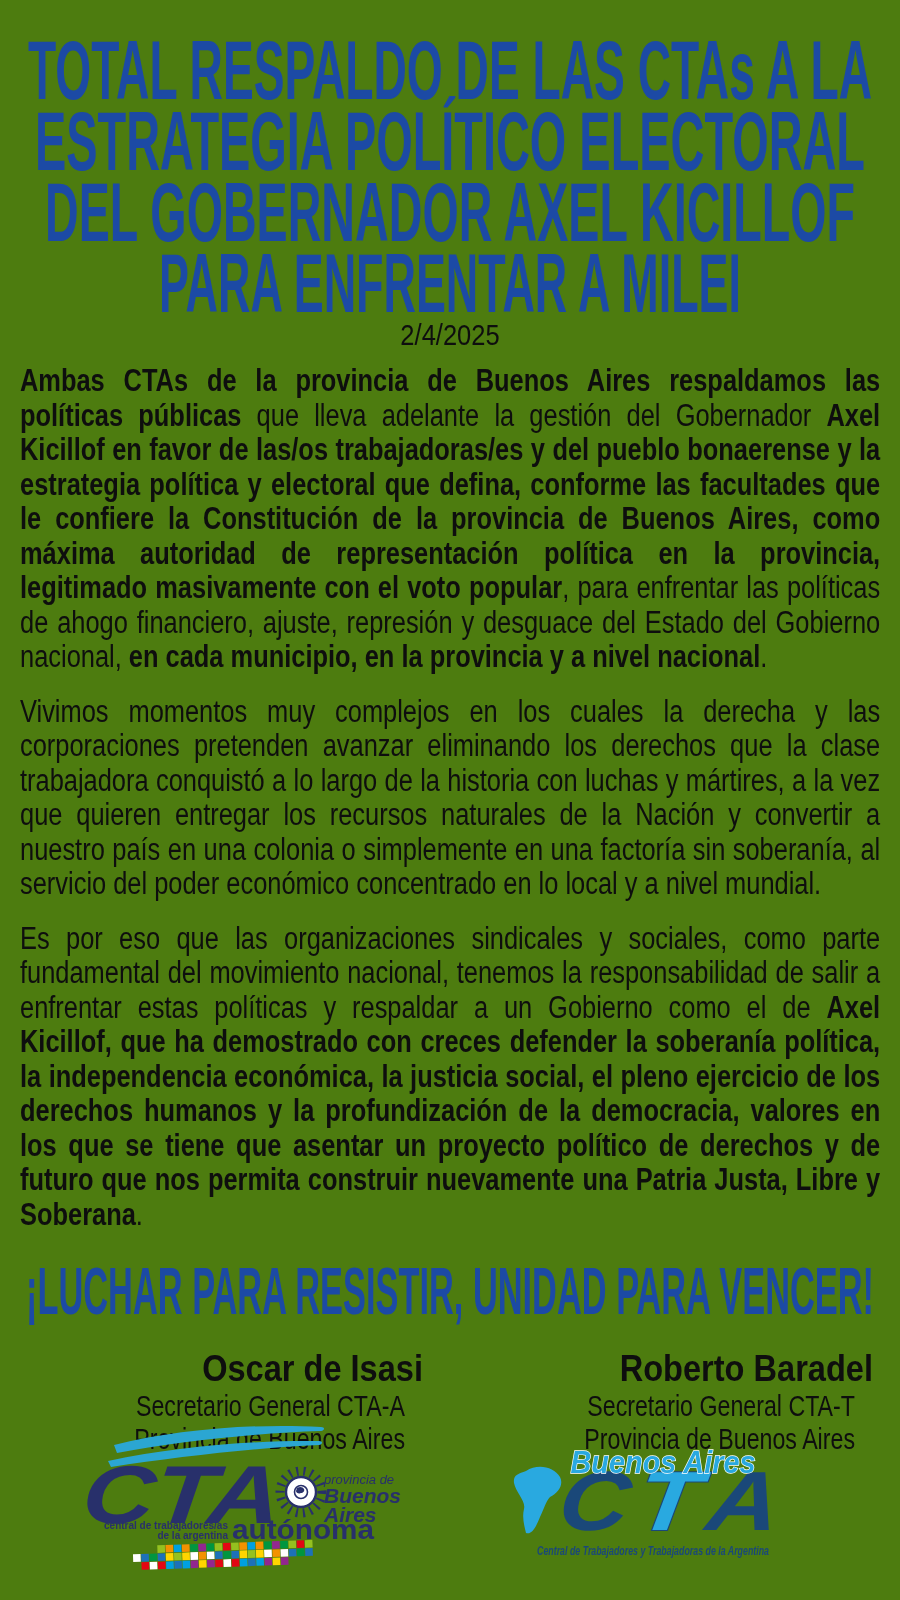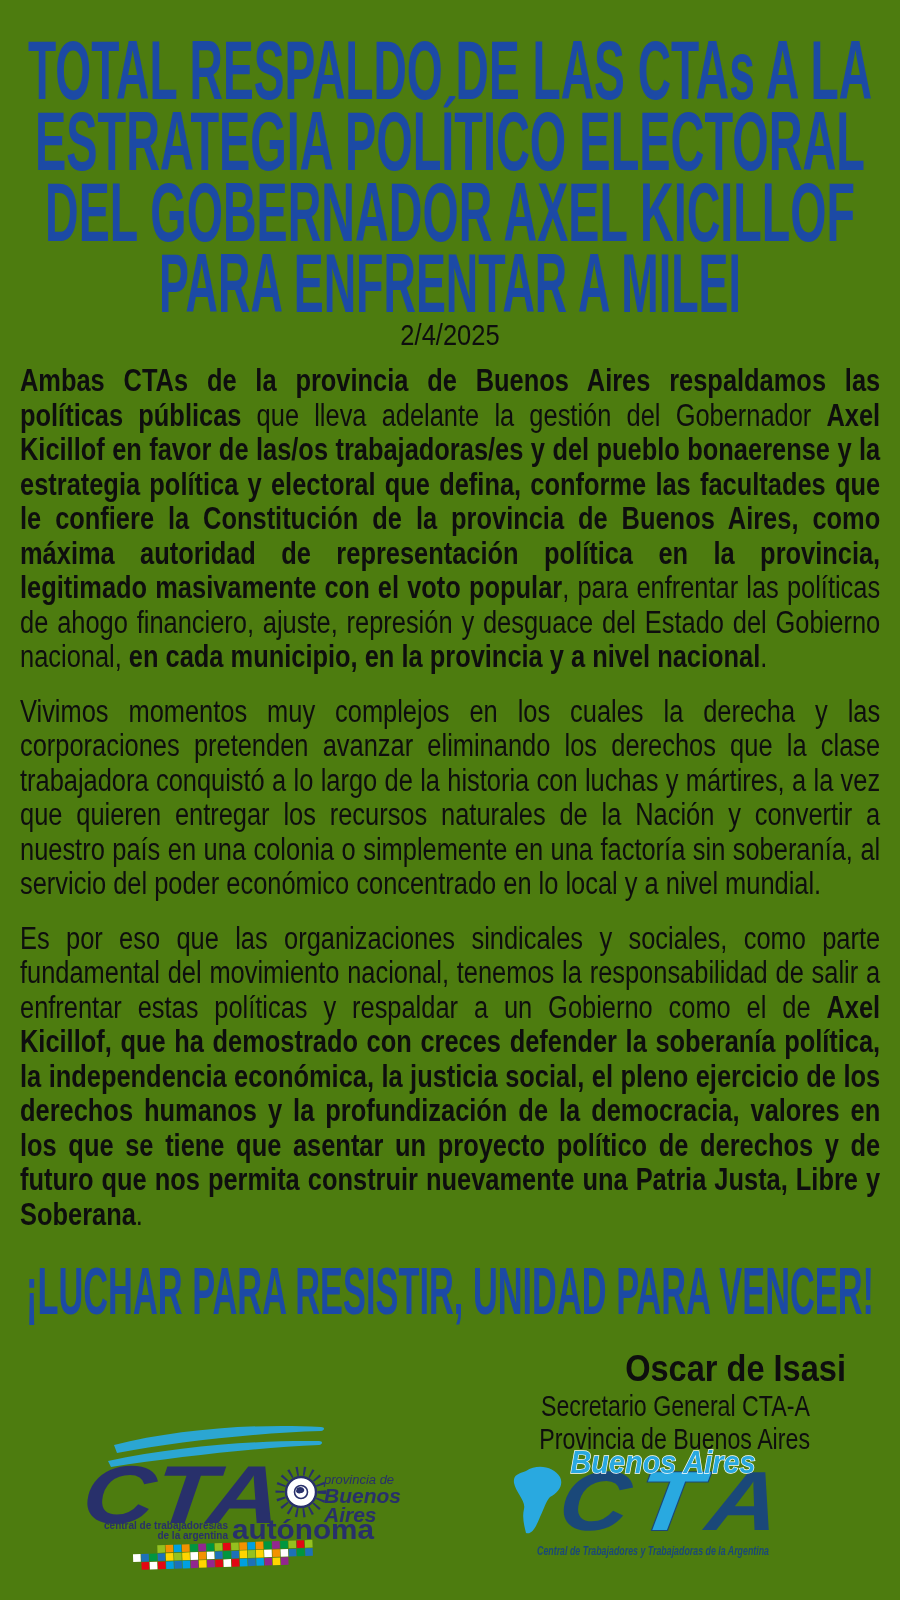--- a/index.html
+++ b/index.html
@@ -68,20 +68,25 @@
   </div>
 
   <svg class="slogan-svg" width="900" height="80" viewBox="0 0 900 80">
     <text class="slogan-text" x="450" y="62" text-anchor="middle" textLength="848" lengthAdjust="spacingAndGlyphs">¡LUCHAR PARA RESISTIR, UNIDAD PARA VENCER!</text>
   </svg>
 
   <div class="sigs">
     <div class="sig">
       <div class="name">Oscar de Isasi</div>
       <div class="line">Secretario General CTA-A</div>
+      <div class="line">Provincia de Buenos Aires</div>
+    </div>
+    <div class="sig">
+      <div class="name">Roberto Baradel</div>
+      <div class="line">Secretario General CTA-T</div>
       <div class="line">Provincia de Buenos Aires</div>
     </div>
   </div>
 
   <div class="footer">
 
     <svg class="logo-a" width="330" height="175" viewBox="0 0 330 175">
       <g>
         <path fill="#2ba6d2" d="M36,25 C95,10 175,3 243,7 C247,7 247,10 243,11 C176,13 96,22 39,33 Z"></path>
         <path fill="#2ba6d2" d="M30,41 C100,26 182,20 241,21 C245,21 245,24 241,25 C176,28 99,37 33,47 Z"></path>

